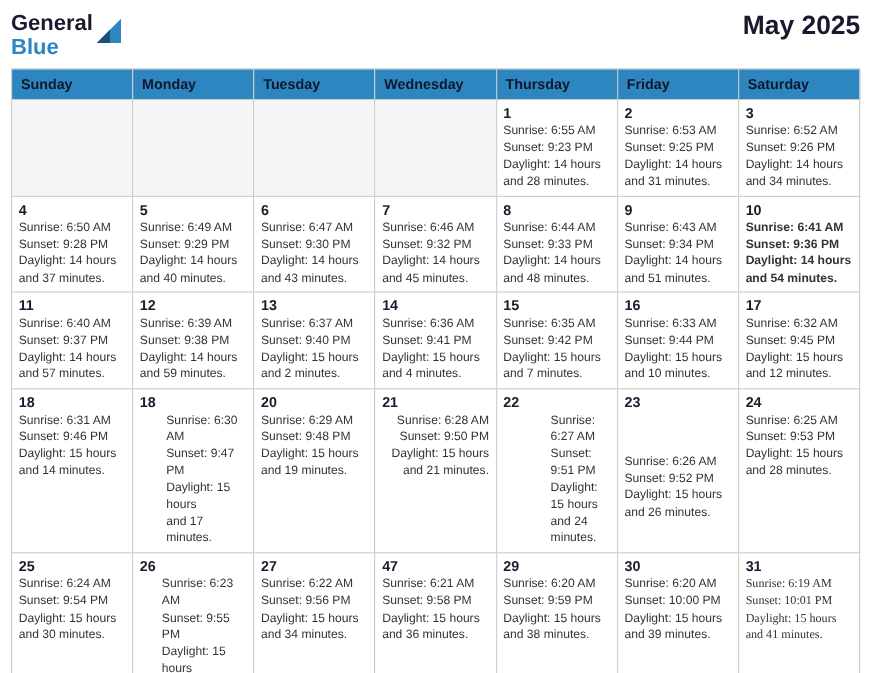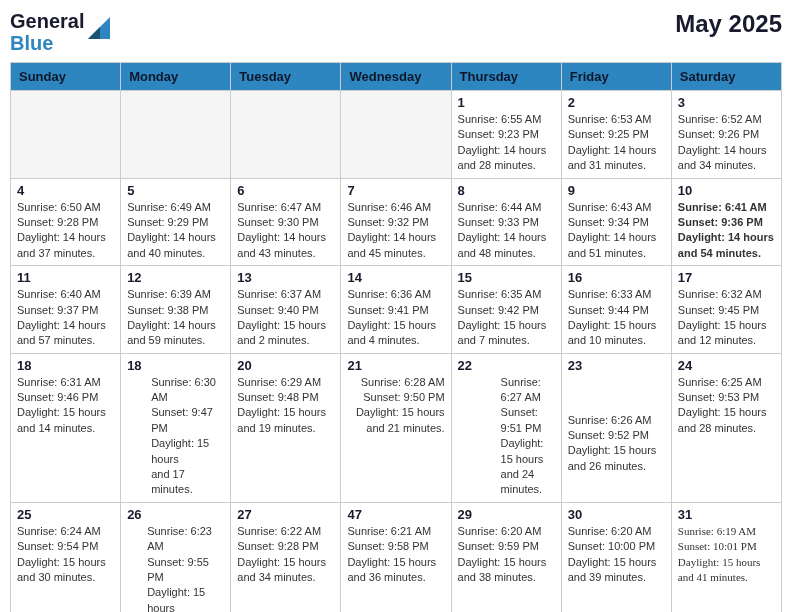--- a/index.html
+++ b/index.html
@@ -312,21 +312,21 @@
         <td>
           <div class="day-num">26</div>
           <div class="day-info" style="white-space: pre-line; margin-left: 20px;">Sunrise: 6:23 AM
 Sunset: 9:55 PM
 Daylight: 15 hours
 and 32 minutes.</div>
         </td>
         <td>
           <div class="day-num">27</div>
           <div class="day-info" style="white-space: pre-line;">Sunrise: 6:22 AM
-Sunset: 9:28 PM
+Sunset: 9:56 PM
 Daylight: 15 hours
 and 34 minutes.</div>
         </td>
         <td>
           <div class="day-num">47</div>
           <div class="day-info" style="white-space: pre-line;">Sunrise: 6:21 AM
 Sunset: 9:58 PM
 Daylight: 15 hours
 and 36 minutes.</div>
         </td>

